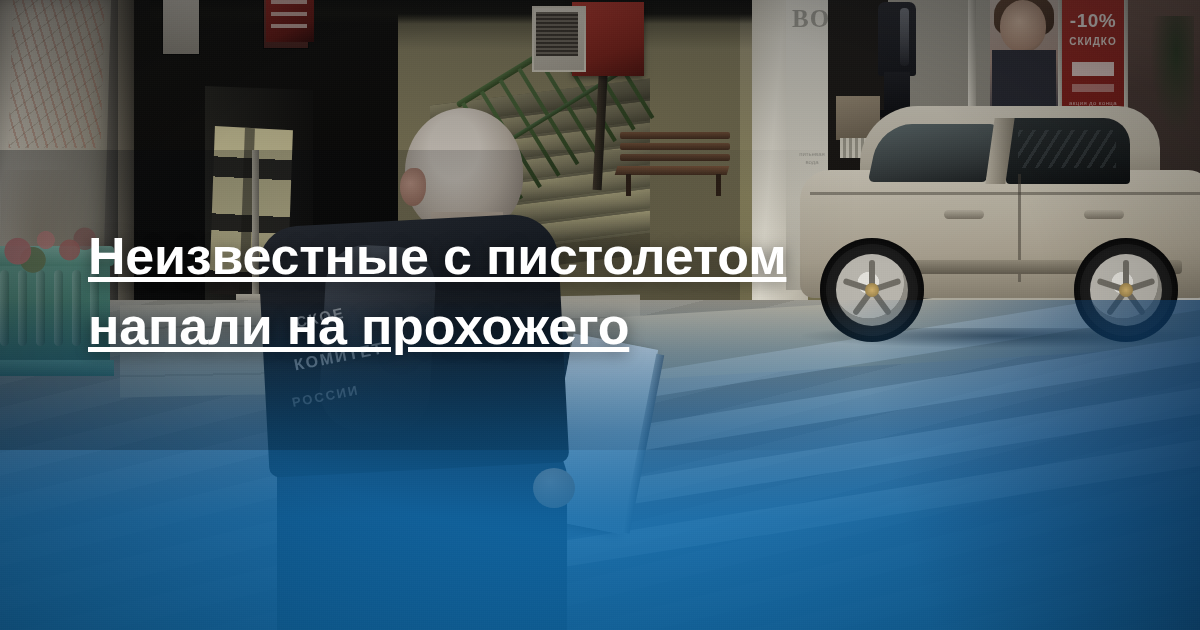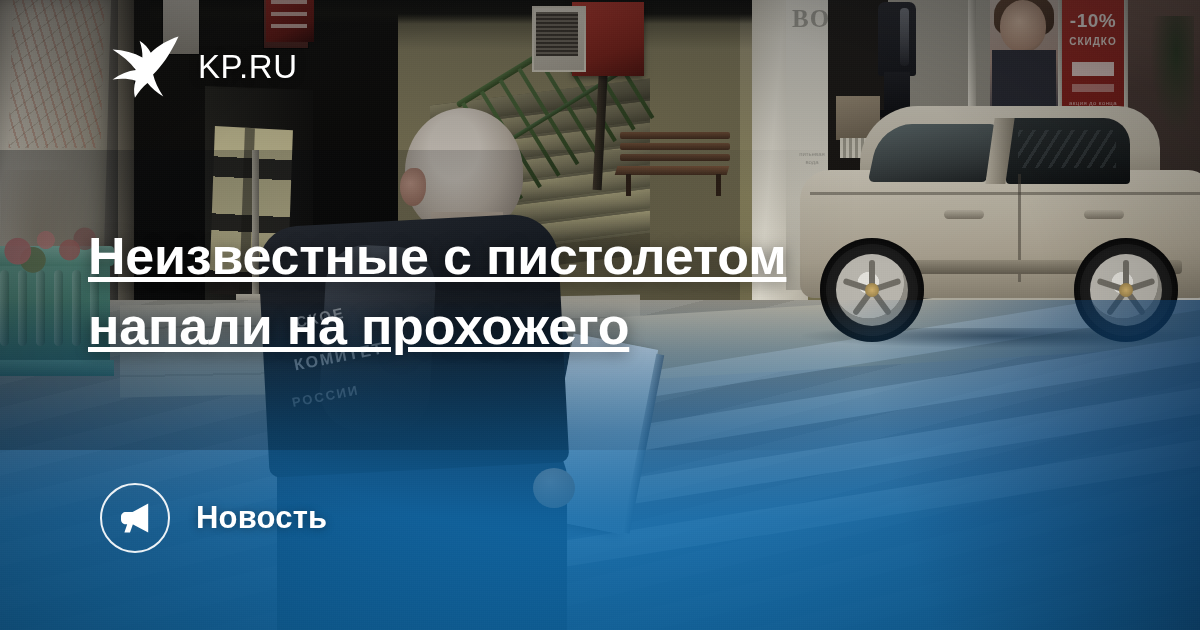--- a/index.html
+++ b/index.html
@@ -770,50 +770,20 @@
     </div>
 
     <div class="grade-dark"></div>
     <div class="grade-blue"></div>
     <div class="grade-blue-right"></div>
     <div class="grade-textscrim"></div>
     <div class="grade-vignette"></div>
     <div class="grain"></div>
   </div>
 
-  <div class="brand">
-    <svg class="bird" viewBox="0 0 72 66" xmlns="http://www.w3.org/2000/svg">
-      <path fill="#ffffff" d="M70.5 3.5
-           C60.0 6.8, 50.6 12.4, 42.8 19.8
-           C40.2 15.0, 36.4 10.9, 31.6 7.8
-           C33.6 13.6, 34.6 19.2, 34.4 24.4
-           C26.0 19.8, 16.0 17.2, 4.6 16.6
-           C14.2 22.6, 22.0 29.4, 27.9 36.9
-           C20.2 37.6, 12.4 40.8, 4.6 46.6
-           C13.1 45.2, 20.8 45.6, 27.6 47.7
-           C25.8 52.9, 25.6 58.6, 26.9 64.7
-           C30.7 58.5, 34.9 53.6, 39.5 49.9
-           C43.6 55.2, 48.9 59.7, 55.3 63.4
-           C50.2 55.9, 46.8 48.6, 45.1 41.5
-           C53.6 33.2, 62.1 21.5, 70.5 3.5 Z"></path>
-    </svg>
-    <span class="brand-name">KP.RU</span>
-  </div>
 
   <h1 class="headline">
     <span class="ln">Неизвестные с пистолетом</span>
     <span class="ln">напали на прохожего</span>
   </h1>
 
-  <div class="badge">
-    <span class="badge-circle">
-      <svg viewBox="0 0 34 34" xmlns="http://www.w3.org/2000/svg">
-        <path fill="#ffffff" d="M30.2 2.6 L14.6 11.0 L7.8 11.0
-             C5.1 11.0 3.0 13.1 3.0 15.8
-             L3.0 18.4 C3.0 21.1 5.1 23.2 7.8 23.2
-             L9.2 23.2 L6.4 31.6 L12.0 31.6 L14.9 23.2
-             L14.6 23.2 L30.2 31.6 Z"></path>
-      </svg>
-    </span>
-    <span class="badge-label">Новость</span>
-  </div>
 
 </div>
 
 </body></html>

